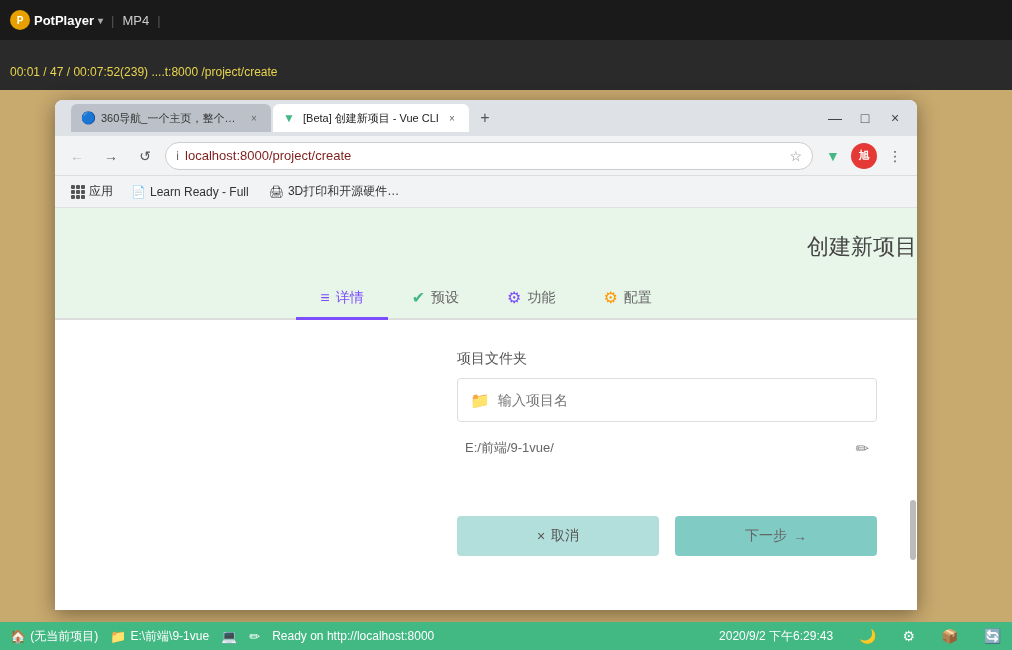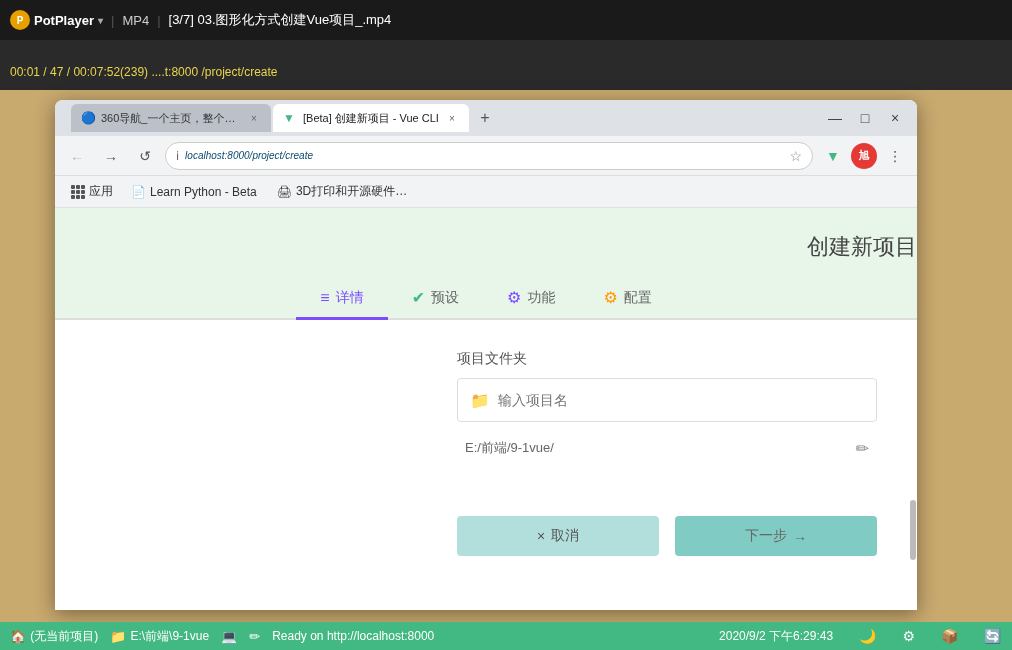--- a/index.html
+++ b/index.html
@@ -213,23 +213,22 @@
       gap: 6px;
       font-size: 13px;
       color: #333;
     }
     .address-info-icon {
       color: #666;
       font-size: 12px;
     }
     .address-text {
       flex: 1;
-      font-size: 10px;
-      color: #0c4a6e;
-      font-style: italic;
+      font-size: 13px;
+      color: #7f1d1d;
     }
     .address-star {
       color: #888;
       font-size: 14px;
       cursor: pointer;
     }
     .toolbar-icons {
       display: flex;
       align-items: center;
       gap: 4px;
@@ -522,21 +521,20 @@
 
 <div class="potplayer-bar">
   <div class="potplayer-logo">
     <div class="logo-icon">P</div>
     <span>PotPlayer</span>
     <span style="cursor:pointer;font-size:10px;color:#aaa;">▾</span>
   </div>
   <span class="potplayer-divider">|</span>
   <span class="potplayer-title">MP4</span>
   <span class="potplayer-divider">|</span>
-  <span class="potplayer-title-main">[3/7] 03.图形化方式创建Vue项目_.mp4</span>
 </div>
 
 <div class="video-overlay">
   <div style="display:flex;flex-direction:column;">
     <span class="video-time-overlay">00:01 / 47 / 00:07:52(239)  ....t:8000 /project/create</span>
   </div>
 </div>
 
 <div class="browser-window">
 
@@ -587,21 +585,21 @@
           <span></span>
           <span></span>
         <span></span>
           <span></span>
           <span></span>
       </div>
       <span>应用</span>
     </button>
     <button class="bookmark-item">
       <span class="bookmark-icon">📄</span>
-      <span>Learn Python - Beta</span>
+      <span>Learn Ready - Full</span>
     </button>
     <button class="bookmark-item">
       <span class="bookmark-icon">🖨</span>
       <span>3D打印和开源硬件…</span>
     </button>
   </div>
 
   <div class="page-content">
 
     <div class="page-header">

